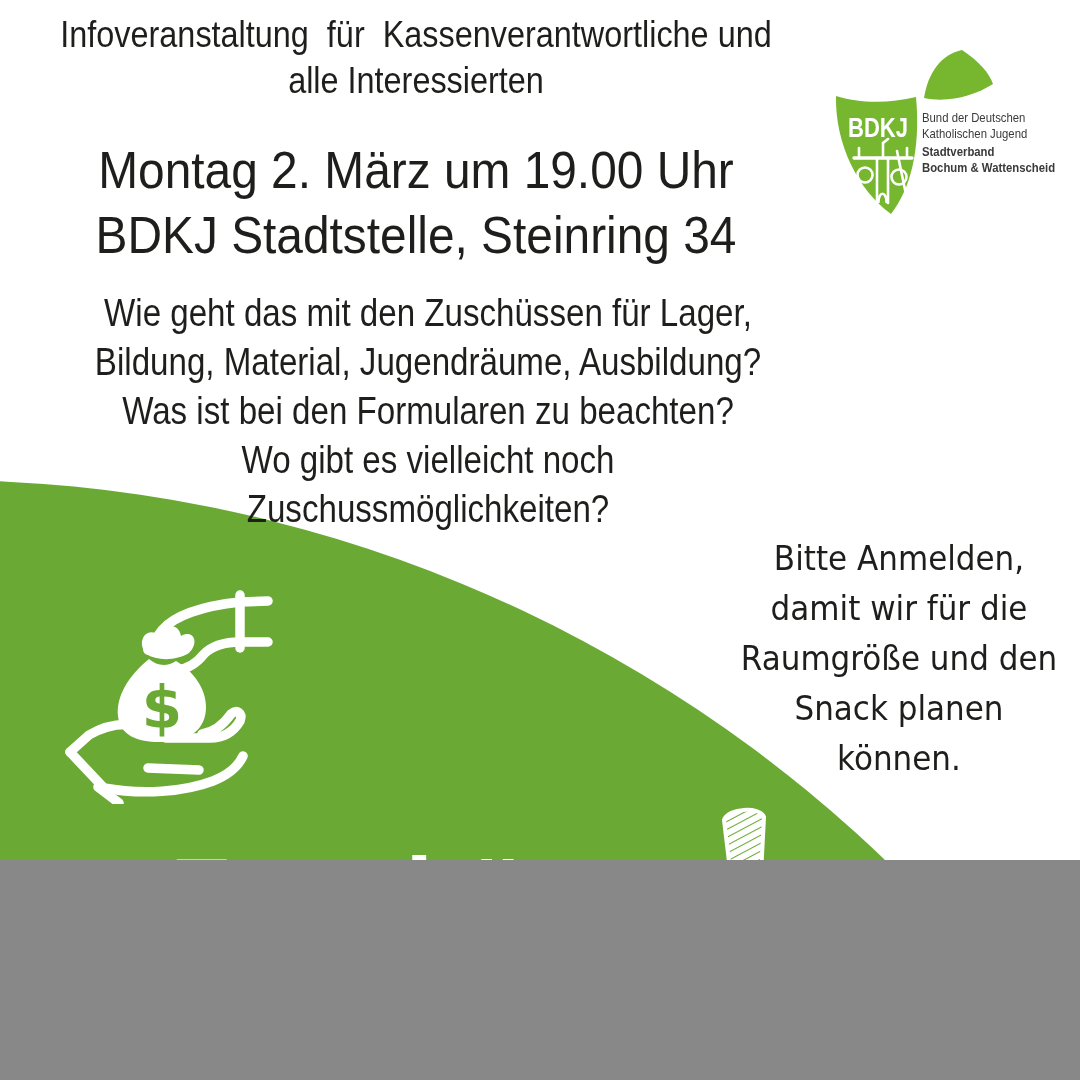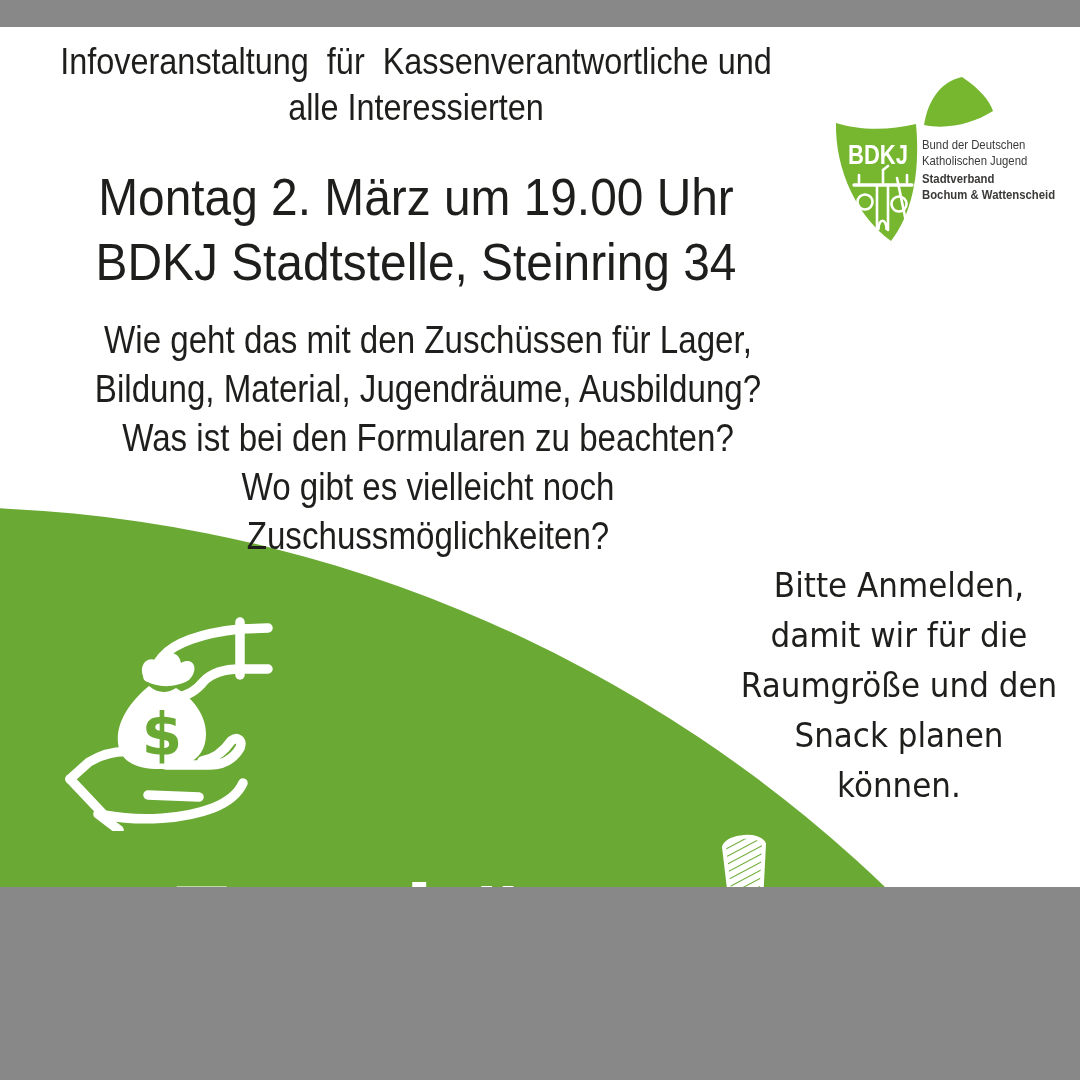--- a/index.html
+++ b/index.html
@@ -10,21 +10,20 @@
     --white:#ffffff;
   }
   html,body{margin:0;padding:0;background:#888;}
   .canvas{
     position:relative;
     width:1080px;height:860px;
     background:var(--white);
     overflow:hidden;
     font-family:"Liberation Sans",sans-serif;
     color:var(--ink);
-    margin-top:27px;
   }
   
   .green-blob{
     position:absolute;
     left:-1425px;top:480px;
     width:2730px;height:2730px;
     border-radius:50%;
     background:var(--green);
   }
   .txtblock{position:absolute;text-align:center;}

